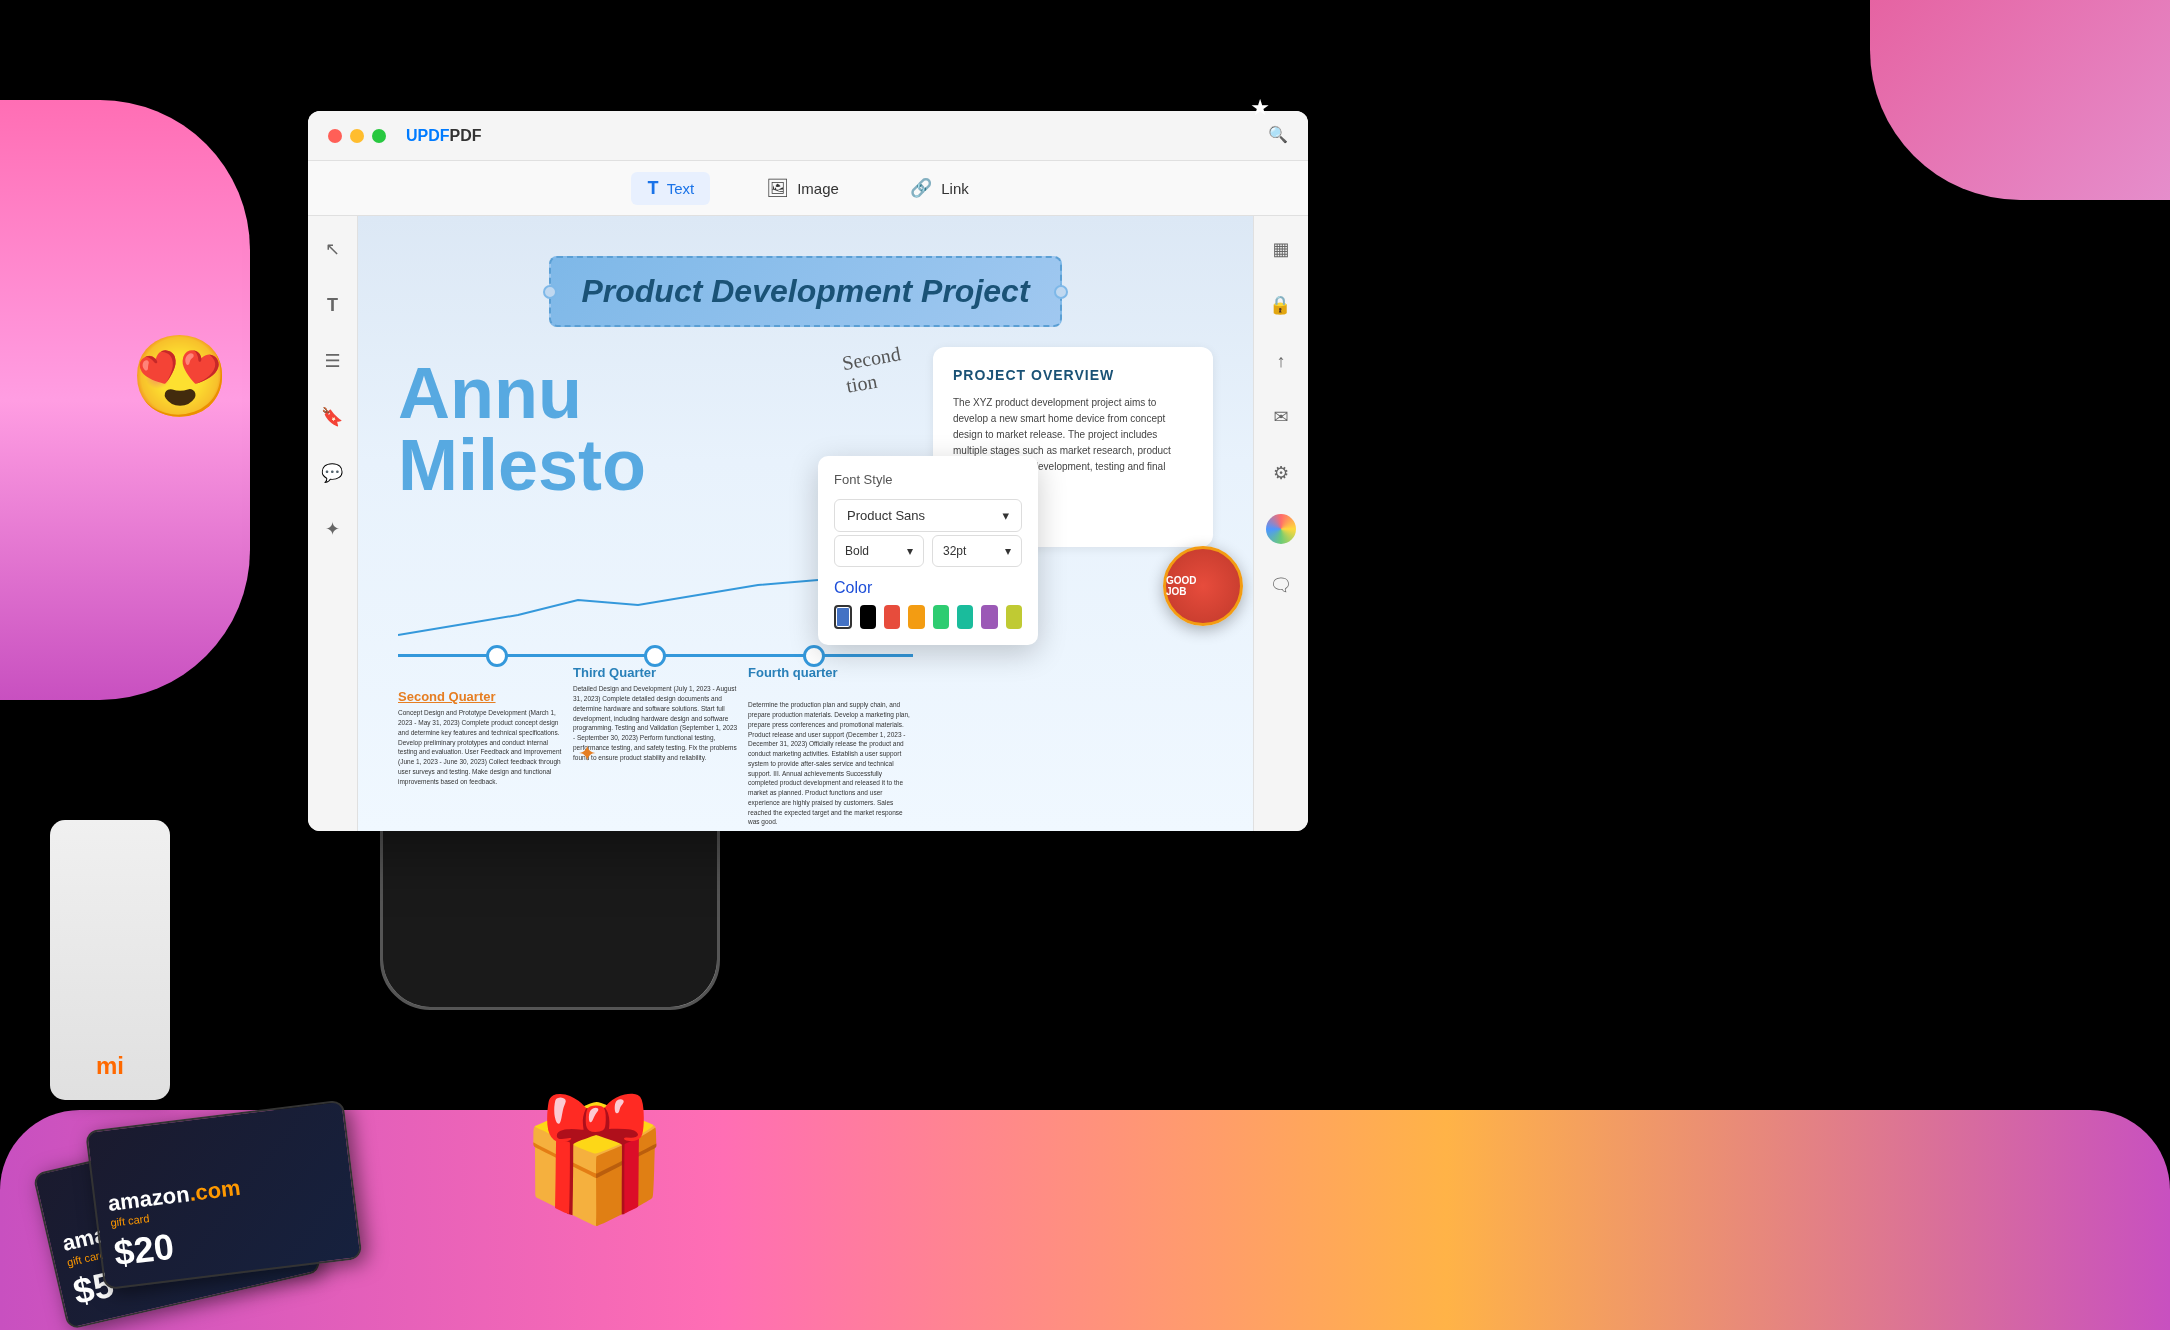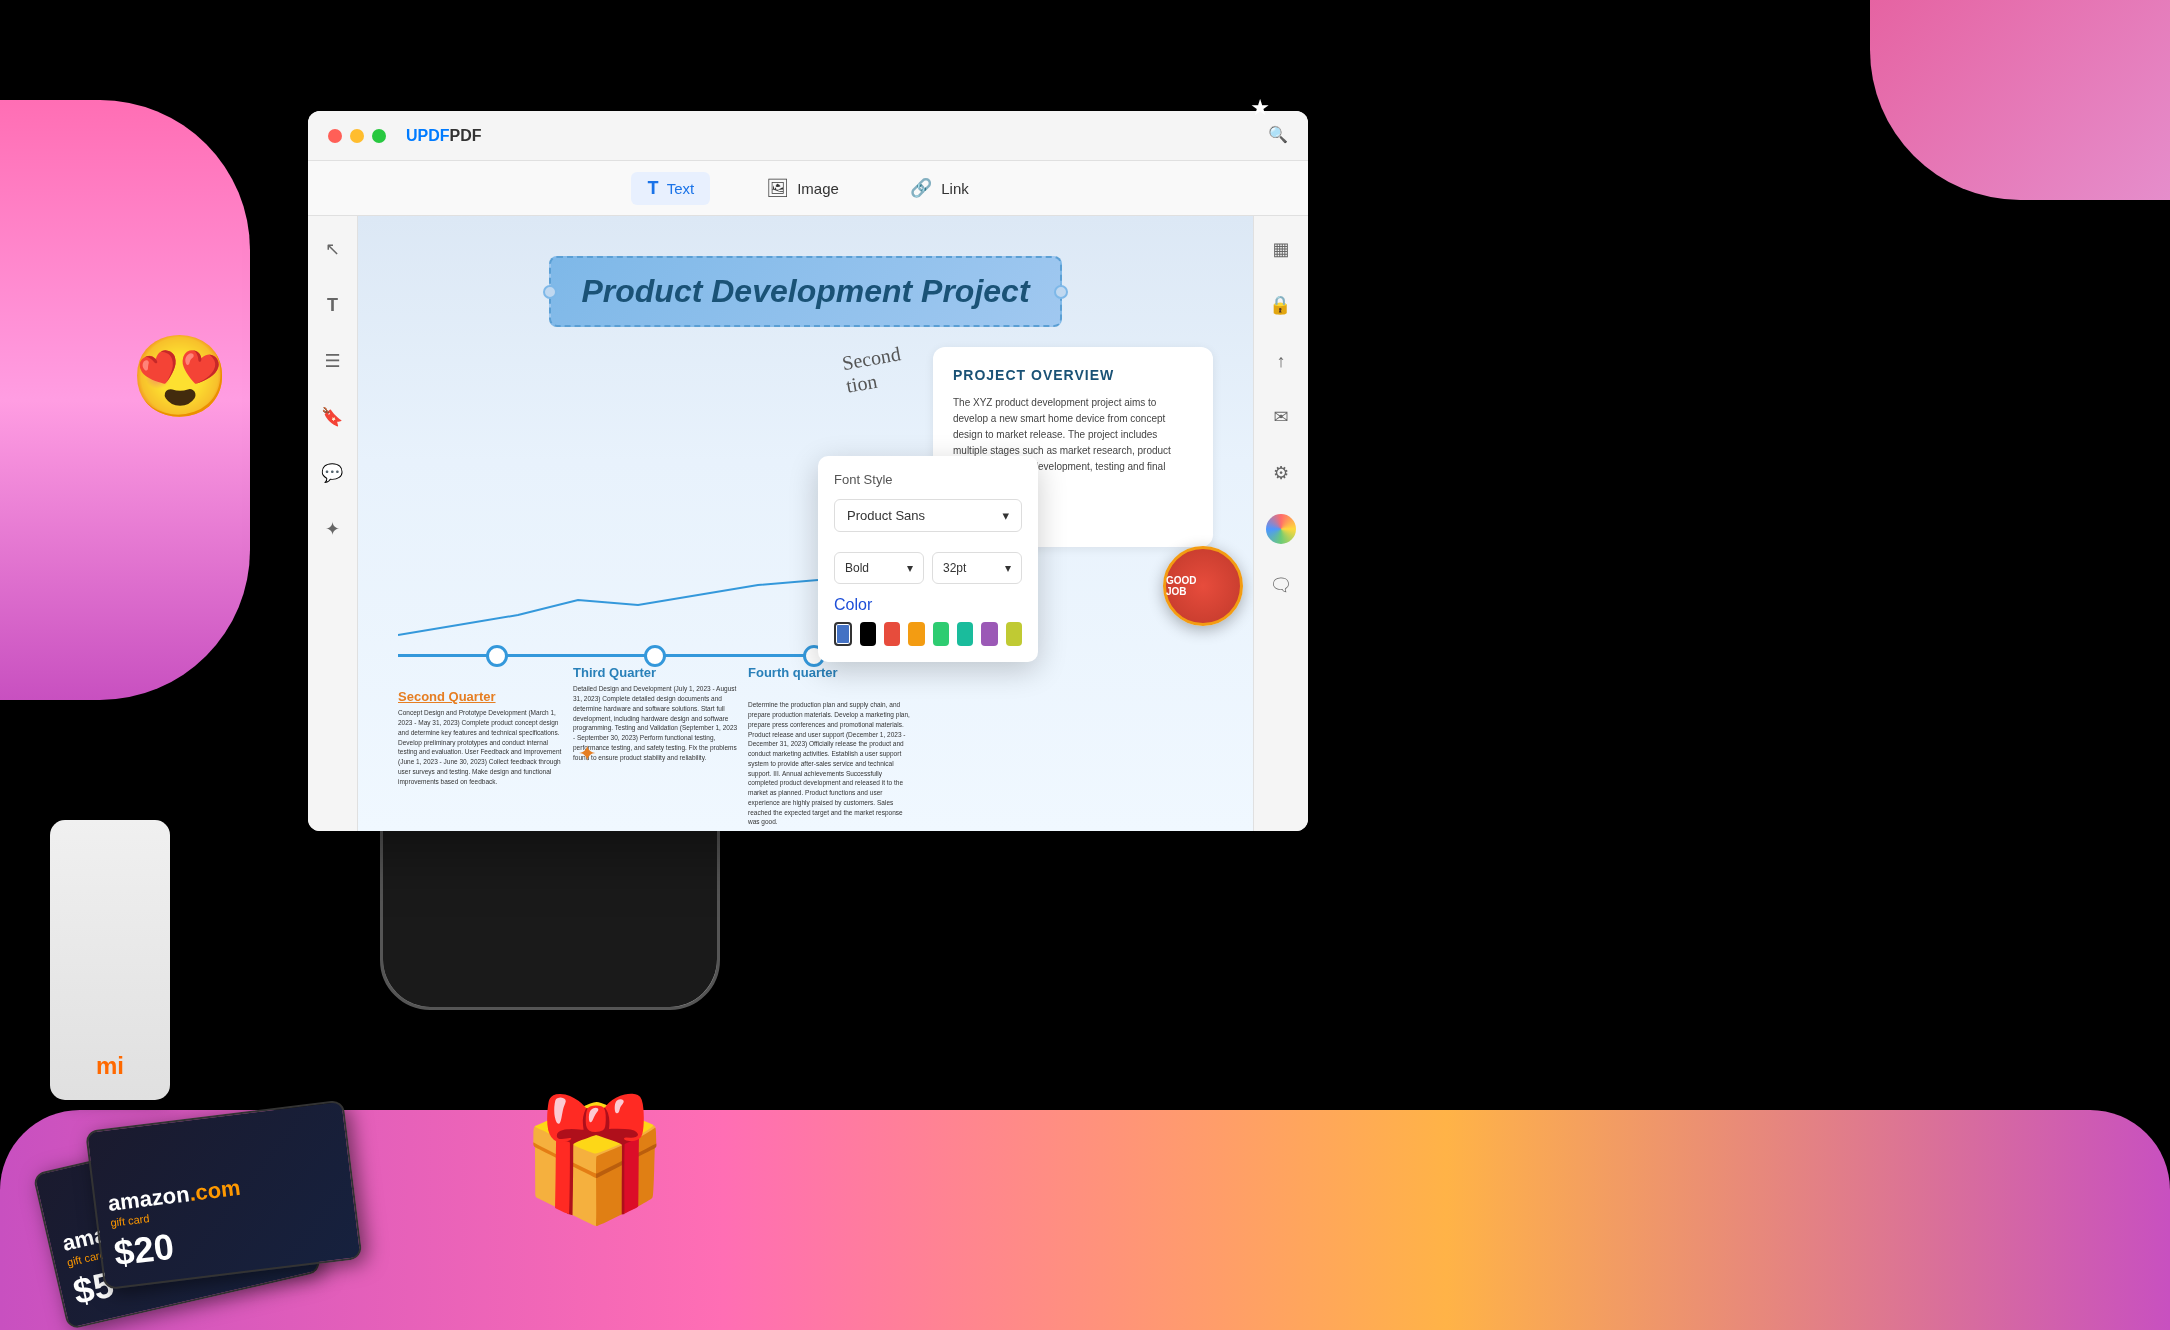--- a/index.html
+++ b/index.html
@@ -419,21 +419,21 @@
       padding: 8px 12px;
       border: 1px solid #ddd;
       border-radius: 6px;
       font-size: 13px;
       color: #333;
       background: white;
       cursor: pointer;
       display: flex;
       justify-content: space-between;
       align-items: center;
-      margin-bottom: 20px;
+      margin-bottom: 3px;
     }
     .style-row {
       display: flex;
       gap: 8px;
       margin-bottom: 12px;
     }
     .style-select {
       flex: 1;
       padding: 8px 10px;
       border: 1px solid #ddd;
@@ -577,20 +577,24 @@
             <div class="title-dot title-dot-left"></div>
             <div class="doc-title-text">Product Development Project</div>
             <div class="title-dot title-dot-right"></div>
           </div>
         </div>
 
         <div class="doc-body">
 
           <div class="doc-left">
 
+            <div class="large-text-area">
+              <div class="large-blue-text">Annu</div>
+              <div class="large-blue-text">Milesto</div>
+            </div>
 
             <div style="position:absolute; bottom:160px; left:0; right:0;">
               
               <svg width="450" height="80">
                 <polyline points="0,70 60,60 120,50 180,35 240,40 300,30 360,20 420,15" fill="none" stroke="#3498db" stroke-width="2"></polyline>
               </svg>
               
               <div style="display:flex; align-items:center; margin-top:5px;">
                 <div style="height:3px; flex:1; background:#3498db;"></div>
               </div>

